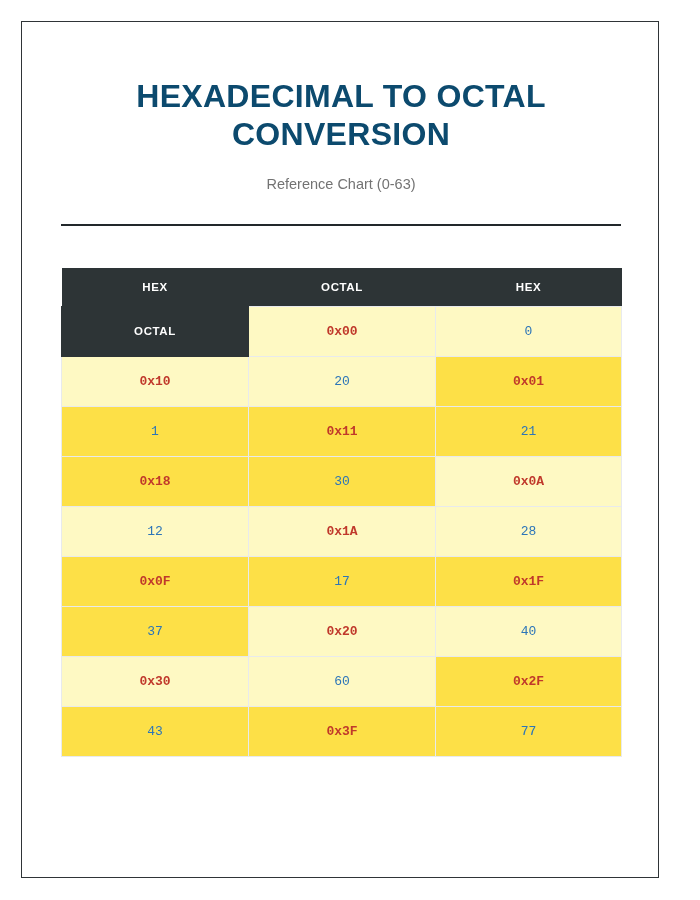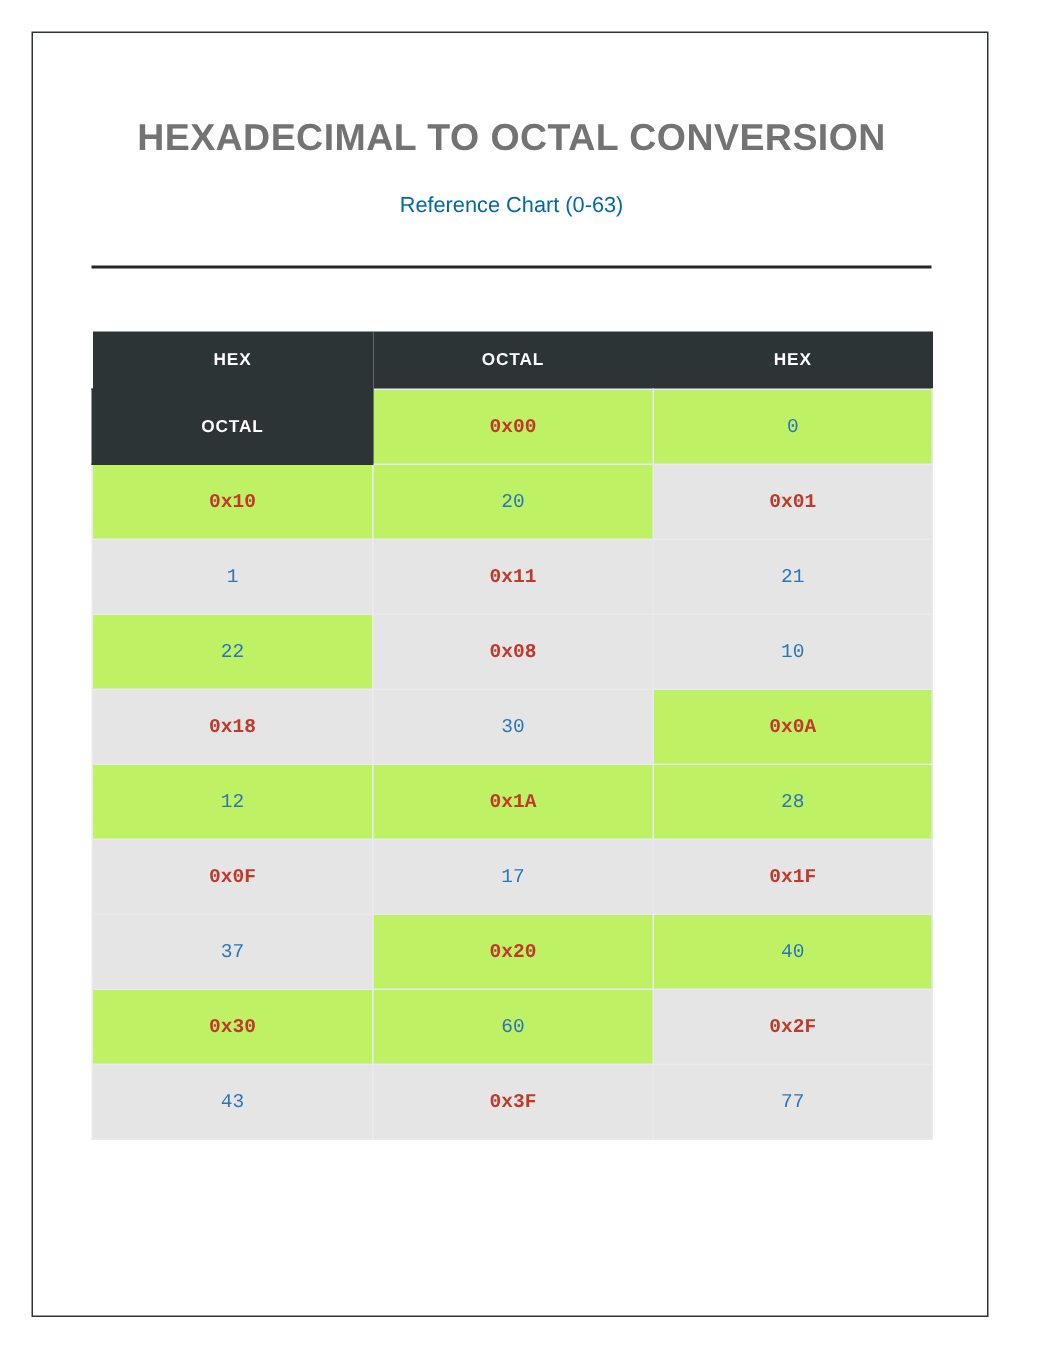--- a/index.html
+++ b/index.html
@@ -35,33 +35,33 @@
     width: 638px;
     padding: 0;
   }
 
   
   #masthead {
     padding: 55px 39px 0 39px;
   }
   #doc-title {
     font-family: "Liberation Sans", sans-serif;
-    font-size: 25px;
+    font-size: 32px;
     font-weight: bold;
     letter-spacing: 0.3px;
-    color: #737373;
+    color: #0c4a6e;
     text-align: center;
     margin: 0;
     line-height: 1.2;
   }
   #doc-subtitle {
     font-family: "Liberation Sans", sans-serif;
     font-size: 14.5px;
     font-weight: normal;
-    color: #0369a1;
+    color: #737373;
     text-align: center;
     margin: 22px 0 0 0;
   }
   #title-rule {
     margin: 32px 0 0 0;
     height: 0;
     border: 0;
     border-top: 2.4px solid #22282b;
   }
 
@@ -93,23 +93,23 @@
     border: none;
   }
 
   table.conv-table td {
     text-align: center;
     font-size: 13px;
     height: 49px;
     padding: 0;
     border: 1px solid #e8eaed;
     vertical-align: middle;
-    background: #bef264;
+    background: #fef9c3;
   }
-  table.conv-table td.shade { background: #e5e5e5; }
+  table.conv-table td.shade { background: #fde047; }
   table.conv-table td.hdrcell {
     background: #2d3436;
     color: #ffffff;
     font-family: "Liberation Sans", sans-serif;
     font-size: 11.5px;
     font-weight: bold;
     letter-spacing: 0.6px;
     border-color: #2d3436;
   }
   table.conv-table td.hex  { color: #c0392b; font-weight: bold; }
@@ -151,25 +151,20 @@
               <td class="hex">0x10</td>
               <td class="oct">20</td>
               <td class="hex shade">0x01</td>
             </tr>
             <tr>
               <td class="oct shade">1</td>
               <td class="hex shade">0x11</td>
               <td class="oct shade">21</td>
             </tr>
             <tr>
-              <td class="oct">22</td>
-              <td class="hex shade">0x08</td>
-              <td class="oct shade">10</td>
-            </tr>
-            <tr>
               <td class="hex shade">0x18</td>
               <td class="oct shade">30</td>
               <td class="hex">0x0A</td>
             </tr>
             <tr>
               <td class="oct">12</td>
               <td class="hex">0x1A</td>
               <td class="oct">28</td>
             </tr>
             <tr>

